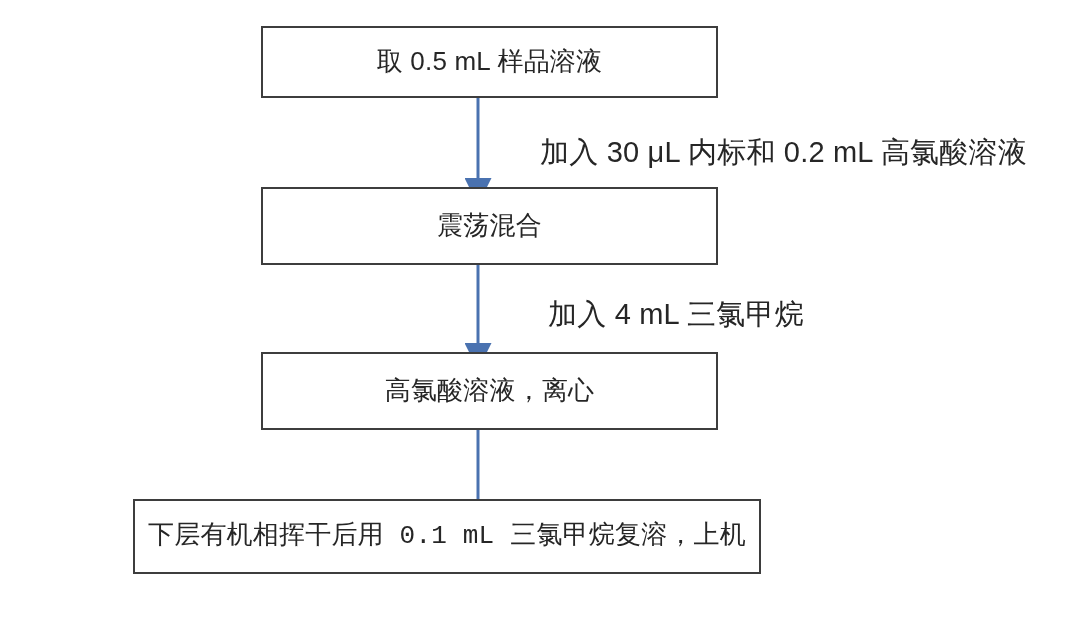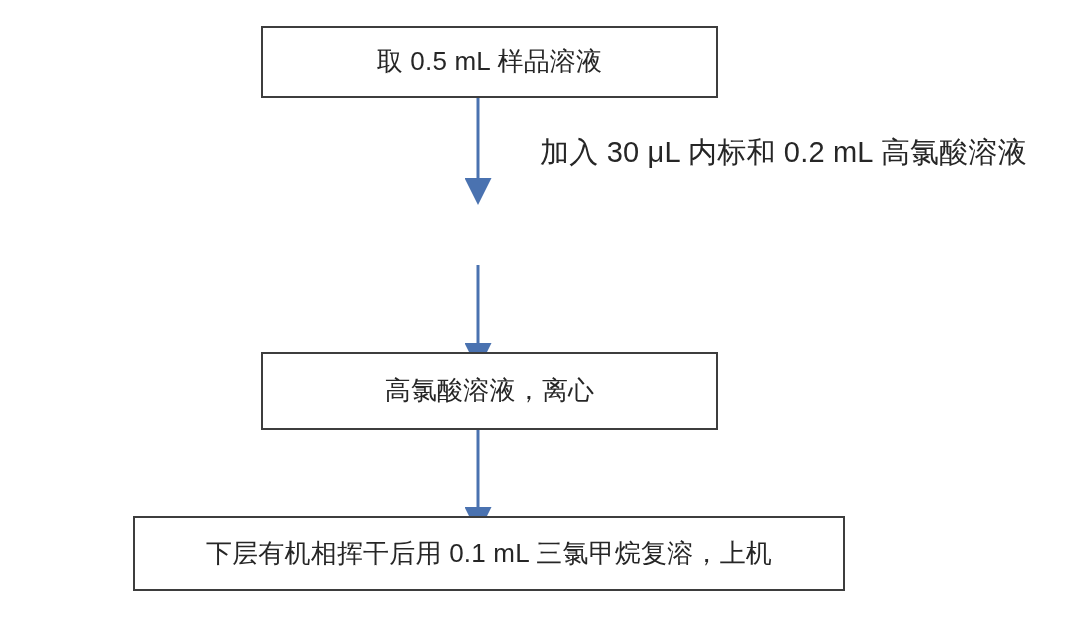--- a/index.html
+++ b/index.html
@@ -30,21 +30,21 @@
   .node-label {
     color: #262626;
     font-size: 26px;
     line-height: 1.2;
     letter-spacing: 0.2px;
     white-space: nowrap;
   }
   .node-1 { left: 261px; top: 26px;  width: 457px; height: 72px; }
   .node-2 { left: 261px; top: 187px; width: 457px; height: 78px; }
   .node-3 { left: 261px; top: 352px; width: 457px; height: 78px; }
-  .node-4 { left: 133px; top: 516px; width: 712px; height: 75px; }
+  .node-4 { left: 133px; top: 499px; width: 628px; height: 75px; font-family: Liberation Mono, monospace; }
 
   .connector {
     position: absolute;
     left: 0;
     top: 0;
     width: 1080px;
     height: 623px;
     pointer-events: none;
     overflow: visible;
   }
@@ -73,25 +73,29 @@
     </defs>
     <line x1="478" y1="98" x2="478" y2="181" stroke="#4a72b0" stroke-width="3" marker-end="url(#arrowhead)"></line>
     <line x1="478" y1="265" x2="478" y2="346" stroke="#4a72b0" stroke-width="3" marker-end="url(#arrowhead)"></line>
     <line x1="478" y1="430" x2="478" y2="510" stroke="#4a72b0" stroke-width="3" marker-end="url(#arrowhead)"></line>
   </svg>
 
   <div class="node node-1">
     <span class="node-label">取 0.5 mL 样品溶液</span>
   </div>
 
+  <div class="node node-2">
+    <span class="node-label">震荡混合</span>
+  </div>
 
   <div class="node node-3">
     <span class="node-label">高氯酸溶液，离心</span>
   </div>
 
   <div class="node node-4">
     <span class="node-label">下层有机相挥干后用 0.1 mL 三氯甲烷复溶，上机</span>
   </div>
 
   <div class="edge-label edge-label-1">加入 30 μL 内标和 0.2 mL 高氯酸溶液</div>
 
+  <div class="edge-label edge-label-2">加入 4 mL 三氯甲烷</div>
 
 </div>
 
 </body></html>

